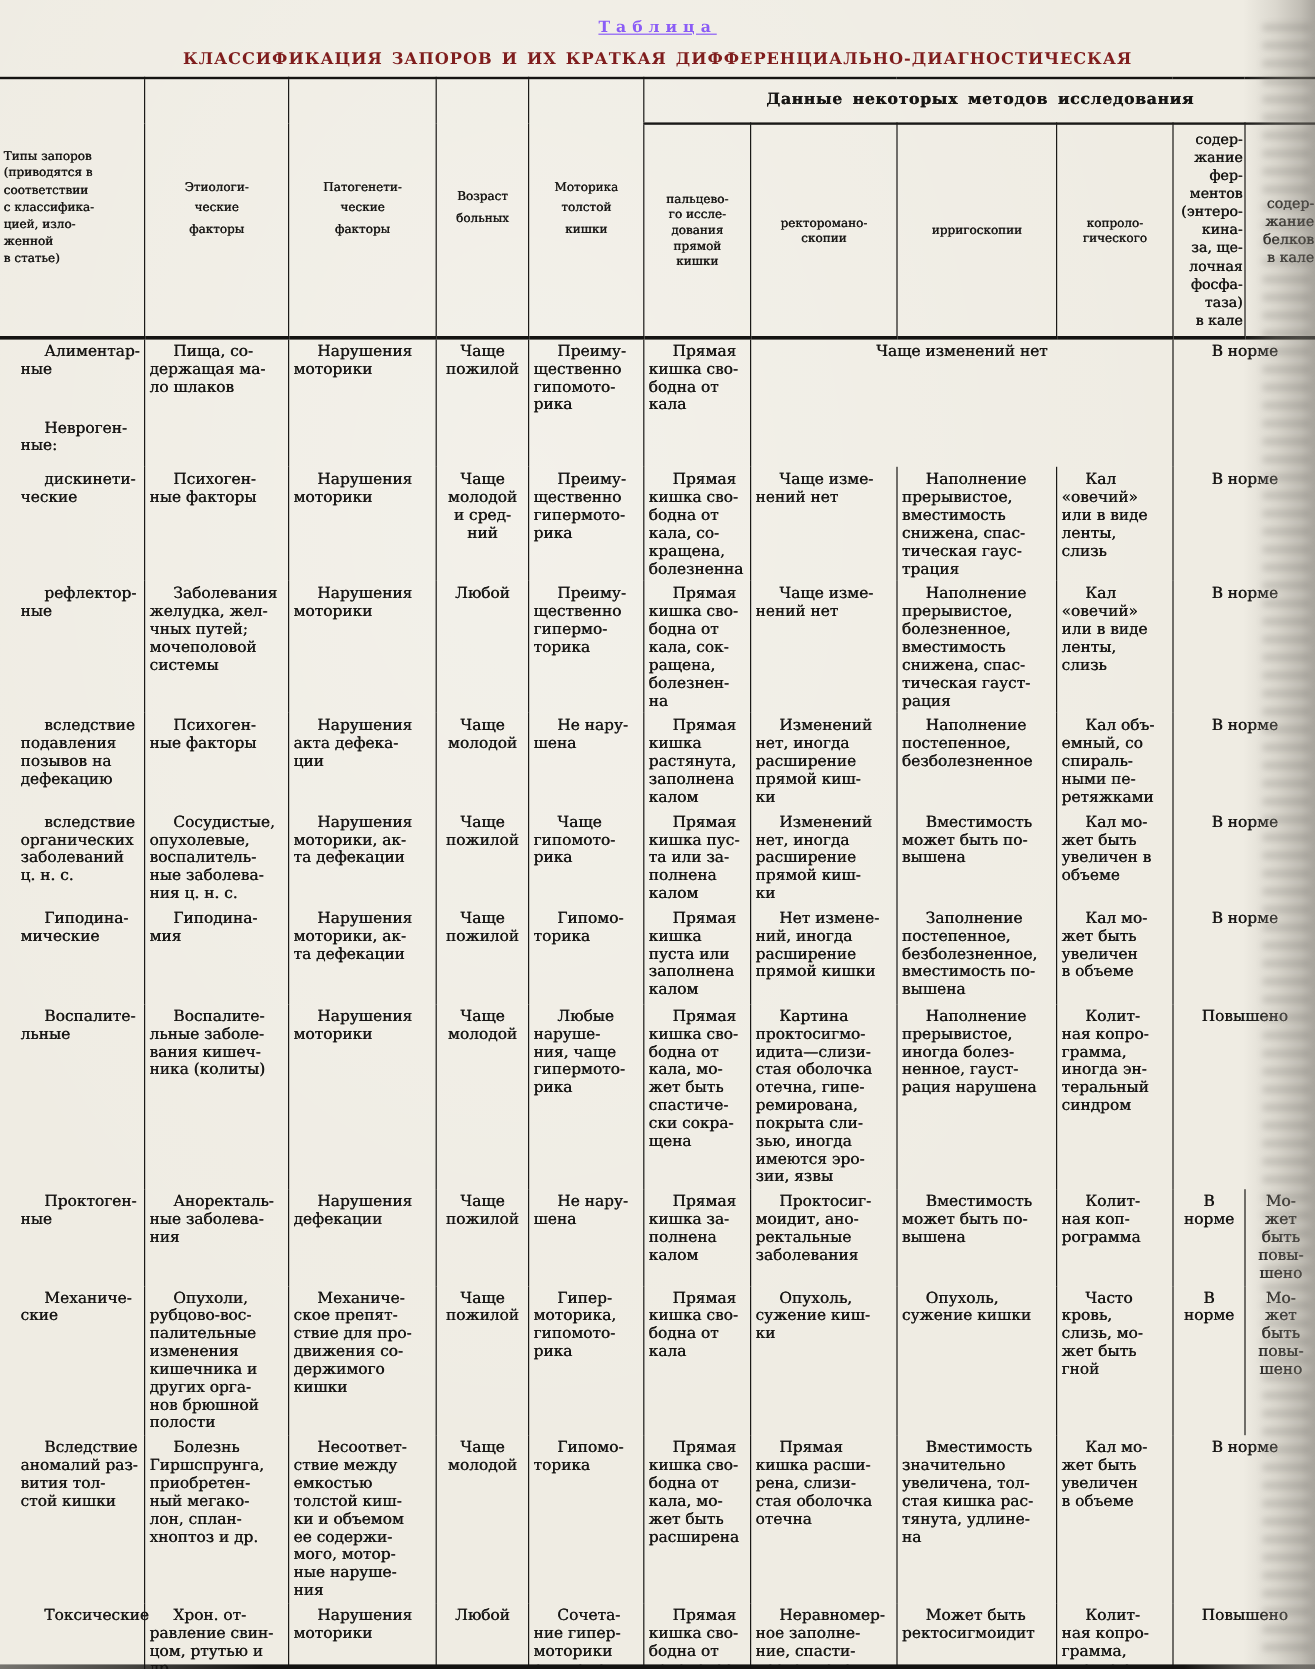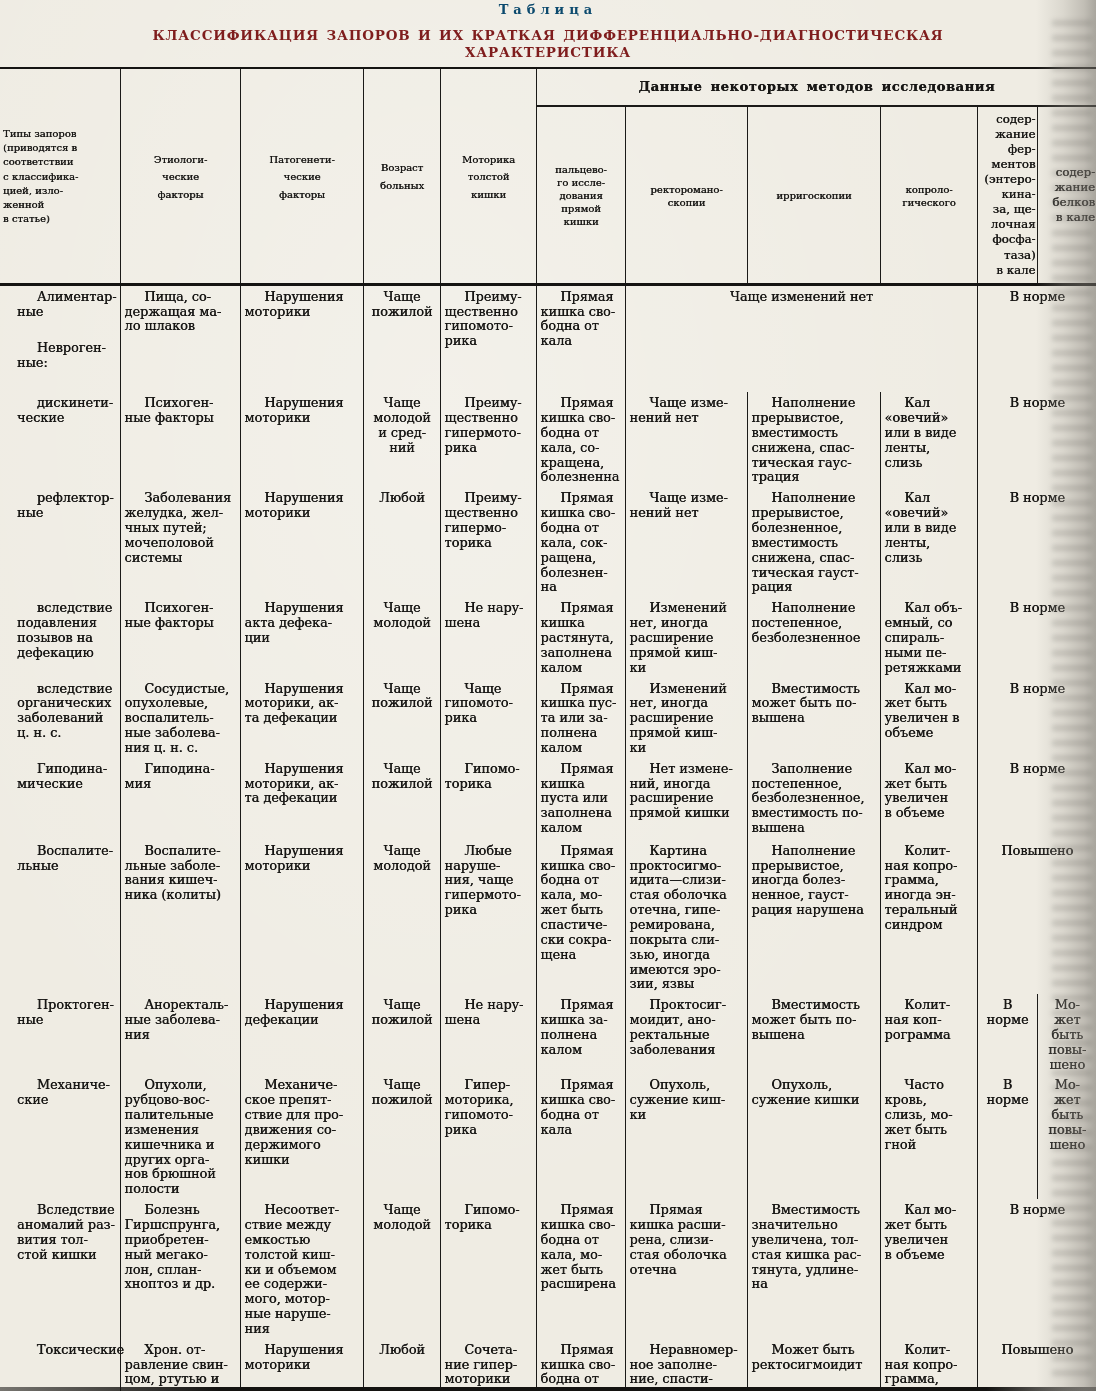--- a/index.html
+++ b/index.html
@@ -7,21 +7,21 @@
     width:1096px;height:1391px;position:relative;overflow:hidden;
     background:
       radial-gradient(ellipse at 40% 30%, rgba(255,255,255,.25), rgba(0,0,0,0) 60%),
       #efece3;
     font-family:"DejaVu Serif","Liberation Serif",serif;
     color:#181715;
   }
   .page{position:absolute;inset:0;}
   .caption-tag{
     text-align:center;font-weight:bold;font-size:13px;letter-spacing:5px;
-    padding-top:2px;color:#0c4a6e;
+    padding-top:16px;color:#8b5cf6;text-decoration:underline;
   }
   .title{
     text-align:center;font-weight:bold;font-size:13.5px;letter-spacing:.8px;
     line-height:1.25;margin-top:10px;color:#7f1d1d;word-spacing:2px;
   }
   table.main{
     width:1096px;table-layout:fixed;border-collapse:collapse;
     margin-top:6px;border-top:2.5px solid #151412;
   }
   th,td{
@@ -42,21 +42,21 @@
   .hdr-sub th{height:170px;}
   th.tight{font-size:11.8px;padding:2px 1px;line-height:1.28;text-align:right;}
   td{
     font-size:12.8px;line-height:1.16;
     border-left:1.6px solid #1b1a18;
   }
   td.c1{border-left:none;padding-left:17px;}
   td.ac{text-align:center;}
   .para{white-space:pre-line;text-indent:1.55em;}
   .ac .para{text-indent:0;}
-  .para.gap{margin-top:22px;}
+  .para.gap{margin-top:34px;}
   
   .scan-right{
     position:absolute;top:0;right:0;width:60px;height:1391px;pointer-events:none;
     background:linear-gradient(to right,
       rgba(167,163,154,0) 0%, rgba(167,163,154,.28) 45%,
       rgba(138,134,126,.45) 80%, rgba(110,107,100,.55) 100%);
   }
   .scan-right::before{
     content:"";position:absolute;top:20px;bottom:10px;left:16px;right:4px;
     background:repeating-linear-gradient(to bottom,
@@ -69,21 +69,20 @@
   }
 </style>
 </head>
 <body>
 
 <div class="page">
 
   <div class="caption-tag">Таблица</div>
   <div class="title">
     <div>КЛАССИФИКАЦИЯ ЗАПОРОВ И ИХ  КРАТКАЯ ДИФФЕРЕНЦИАЛЬНО-ДИАГНОСТИЧЕСКАЯ</div>
-    <div>ХАРАКТЕРИСТИКА</div>
   </div>
 
   <table class="main">
     <colgroup>
       <col style="width:120px">
         <col style="width:120px">
         <col style="width:123px">
       <col style="width:77px">
         <col style="width:96px">
         <col style="width:89px">

